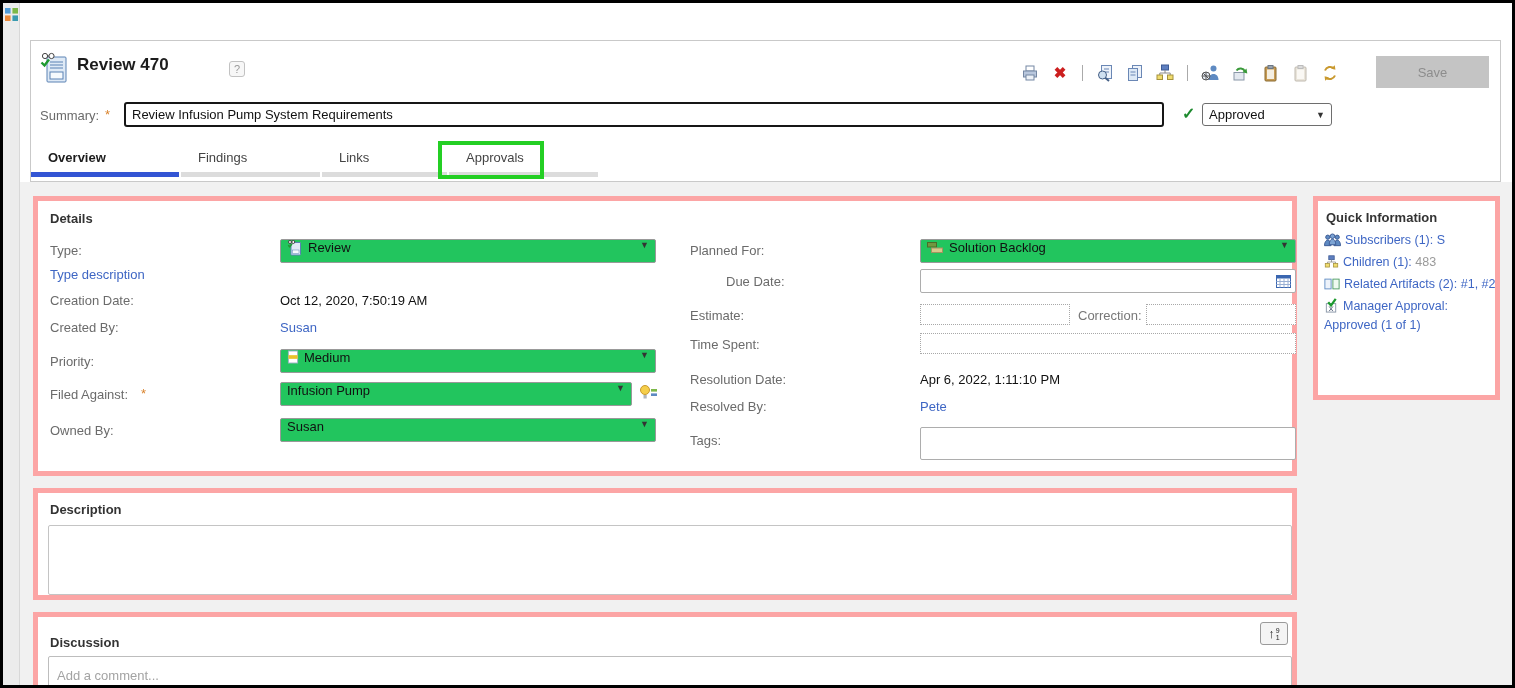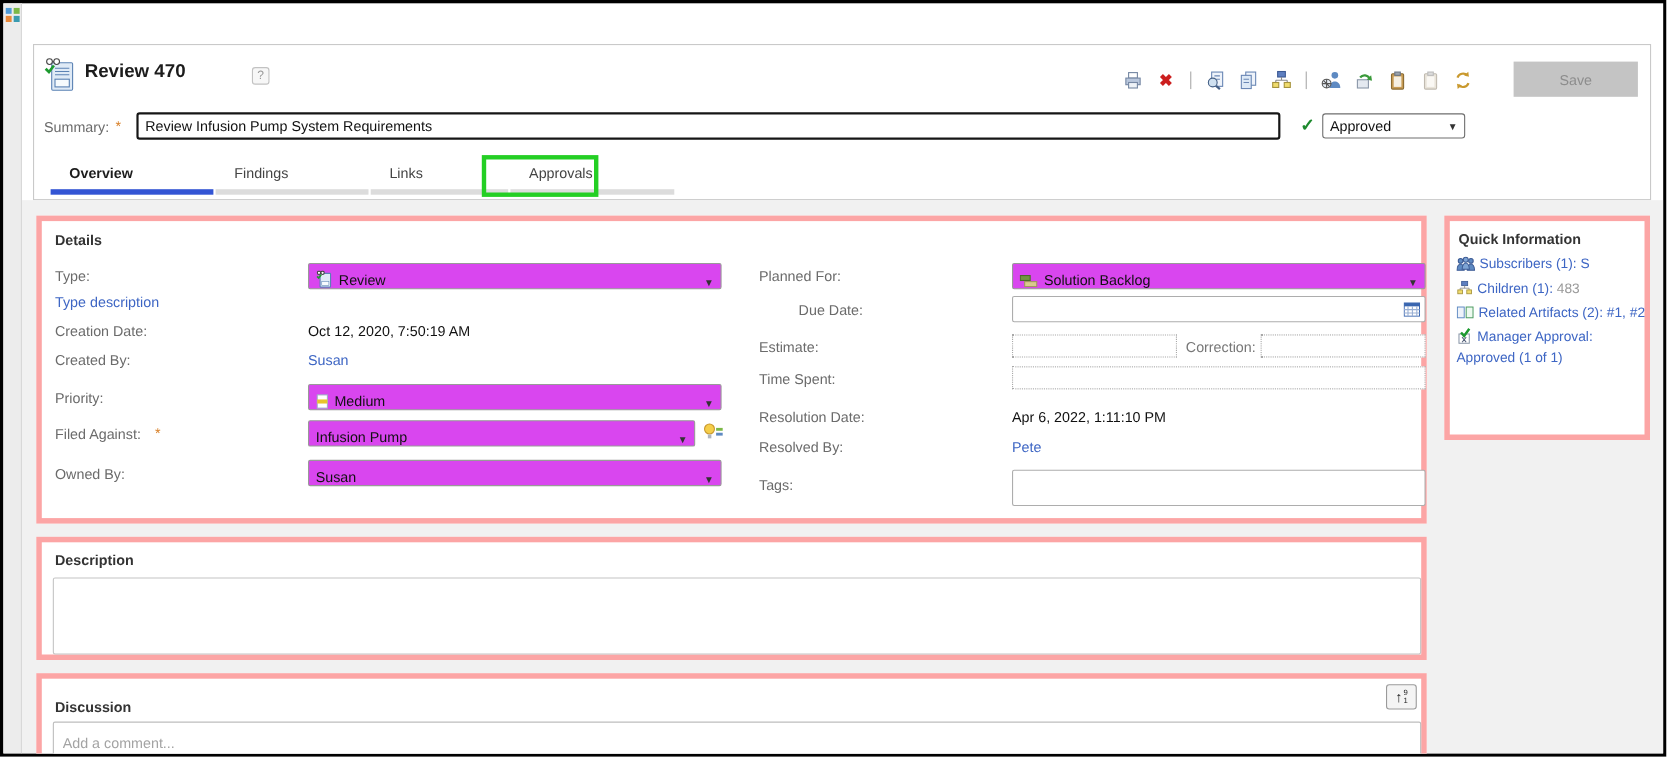--- a/index.html
+++ b/index.html
@@ -44,21 +44,21 @@
   .status-check { position:absolute; left:1151px; top:63px; color:#1d8a2e;
                   font-size:16px; font-weight:bold; }
   .status-select { position:absolute; left:1171px; top:62px; width:130px; height:23px;
                    border:1px solid #6e6e6e; border-radius:3px; background:#fff;
                    display:flex; align-items:center; padding:0 6px; cursor:pointer; }
   .status-select .sel-text { flex:1; font-size:13px; color:#111; }
 
   .sel-arrow { font-size:9px; color:#333; margin-left:4px; }
 
   
-  .tabs { position:absolute; left:15px; bottom:0; height:42px; display:flex; }
+  .tabs { position:absolute; left:0; bottom:0; height:42px; display:flex; }
   .tab { position:relative; cursor:pointer; }
   .tab:nth-child(1){ width:150px; } .tab:nth-child(2){ width:141px; }
   .tab:nth-child(3){ width:127px; } .tab:nth-child(4){ width:151px; }
   .tab:nth-child(5){ width:151px; }
   .tab .tab-label { position:absolute; left:17px; top:11px; font-size:13px; color:#444; }
   .tab.active .tab-label { color:#1c1c1c; font-weight:bold; }
   .tab .tab-bar { position:absolute; left:0; right:2px; bottom:4px; height:5px; background:#dcdcdc; }
   .tab.active .tab-bar { background:#3355d4; }
   .annotation-box { position:absolute; left:407px; top:100px; width:106px; height:38px;
                     border:4px solid #24cf24; pointer-events:none; z-index:6; }
@@ -68,21 +68,21 @@
                 background:#f1f1f1; }
   .panel { position:absolute; background:#fff; border:5px solid #fca5a5; }
   .panel-title { font-size:13px; font-weight:bold; color:#333; }
 
   .details-panel { left:30px; top:193px; width:1264px; height:280px; }
   .details-title { position:absolute; left:12px; top:10px; }
   .fld-label { position:absolute; font-size:13px; color:#6b6b6b; white-space:nowrap; }
   .fld-value { position:absolute; font-size:13px; color:#111; white-space:nowrap; }
   .link { color:#3e66c4; cursor:pointer; text-decoration:none; }
   .select { position:absolute; height:24px; border:1px solid #999; border-radius:2px;
-            background:#d946ef; display:flex; align-items:flex-end; padding:0 6px; cursor:pointer; }
+            background:#22c55e; display:flex; align-items:flex-start; padding:0 6px; cursor:pointer; }
   .select .sel-ic { margin-right:5px; display:flex; }
   .select .sel-text { flex:1; font-size:13px; color:#111; }
   .input-box { position:absolute; height:24px; border:1px solid #adadad; border-radius:2px;
                background:#fff; display:flex; align-items:center; padding:0 4px; }
   .dotted { position:absolute; height:21px; border:1px dotted #a8a8a8; background:#fff; }
   .cal-btn { margin-left:auto; cursor:pointer; display:flex; }
 
   .qi-panel { left:1310px; top:193px; width:187px; height:204px; }
   .qi-title { position:absolute; left:8px; top:9px; }
   .qi-list { position:absolute; left:6px; top:30px; width:174px; list-style:none; }

